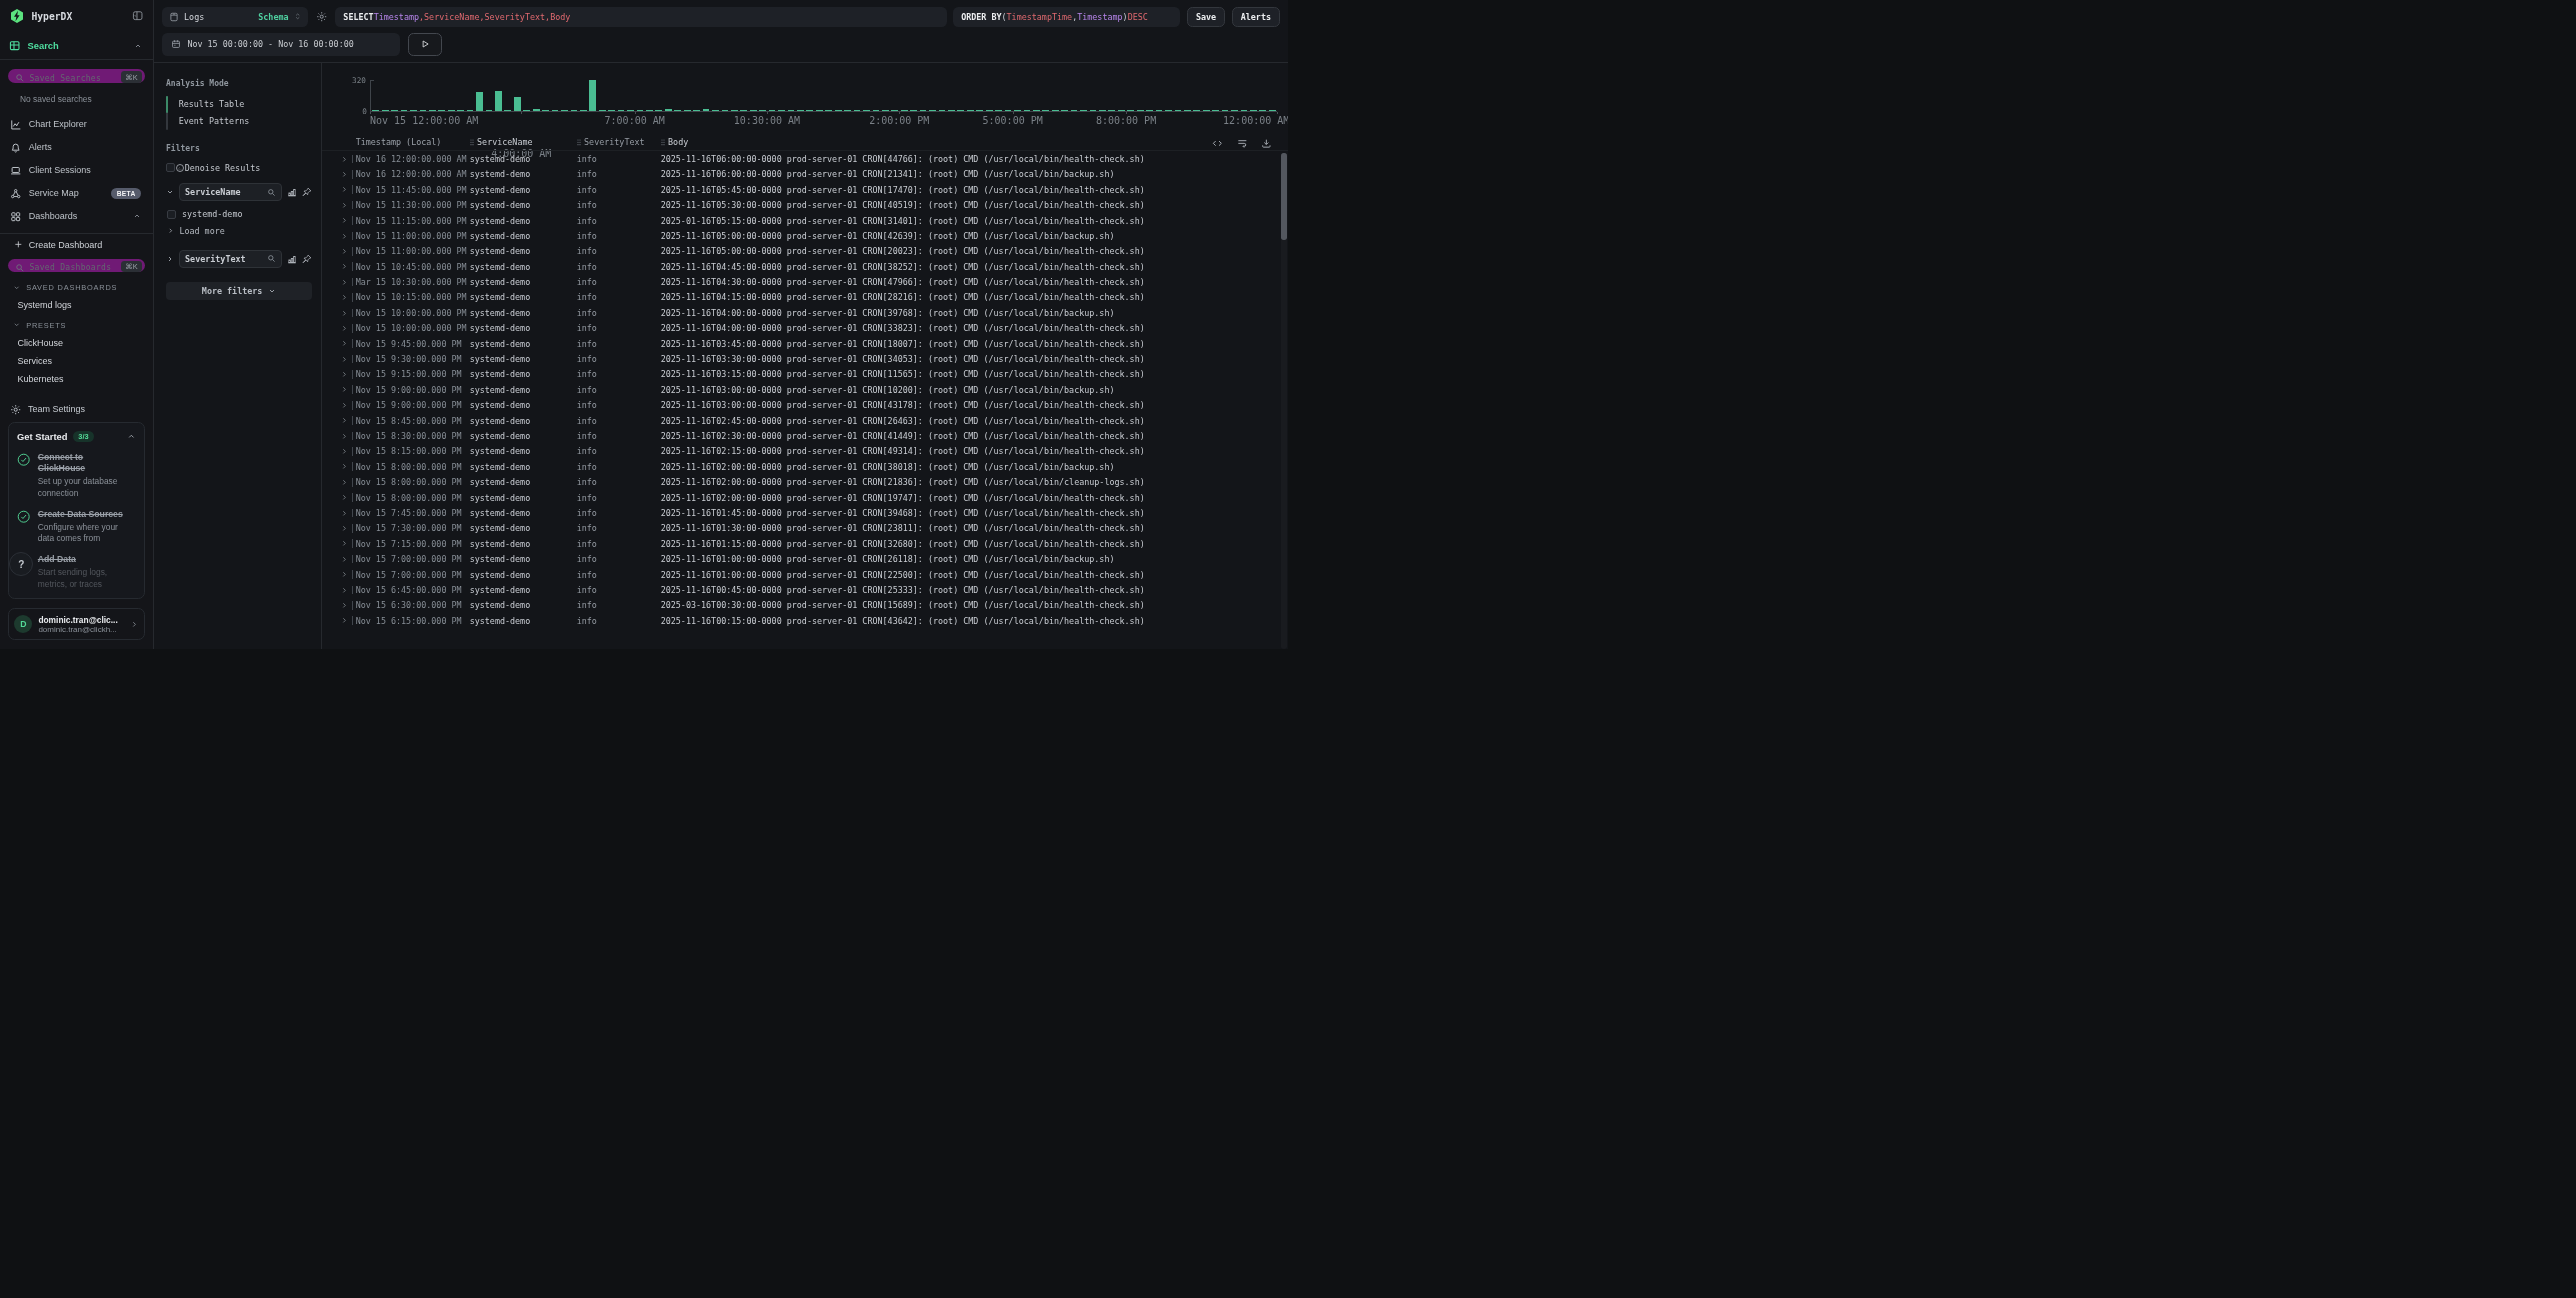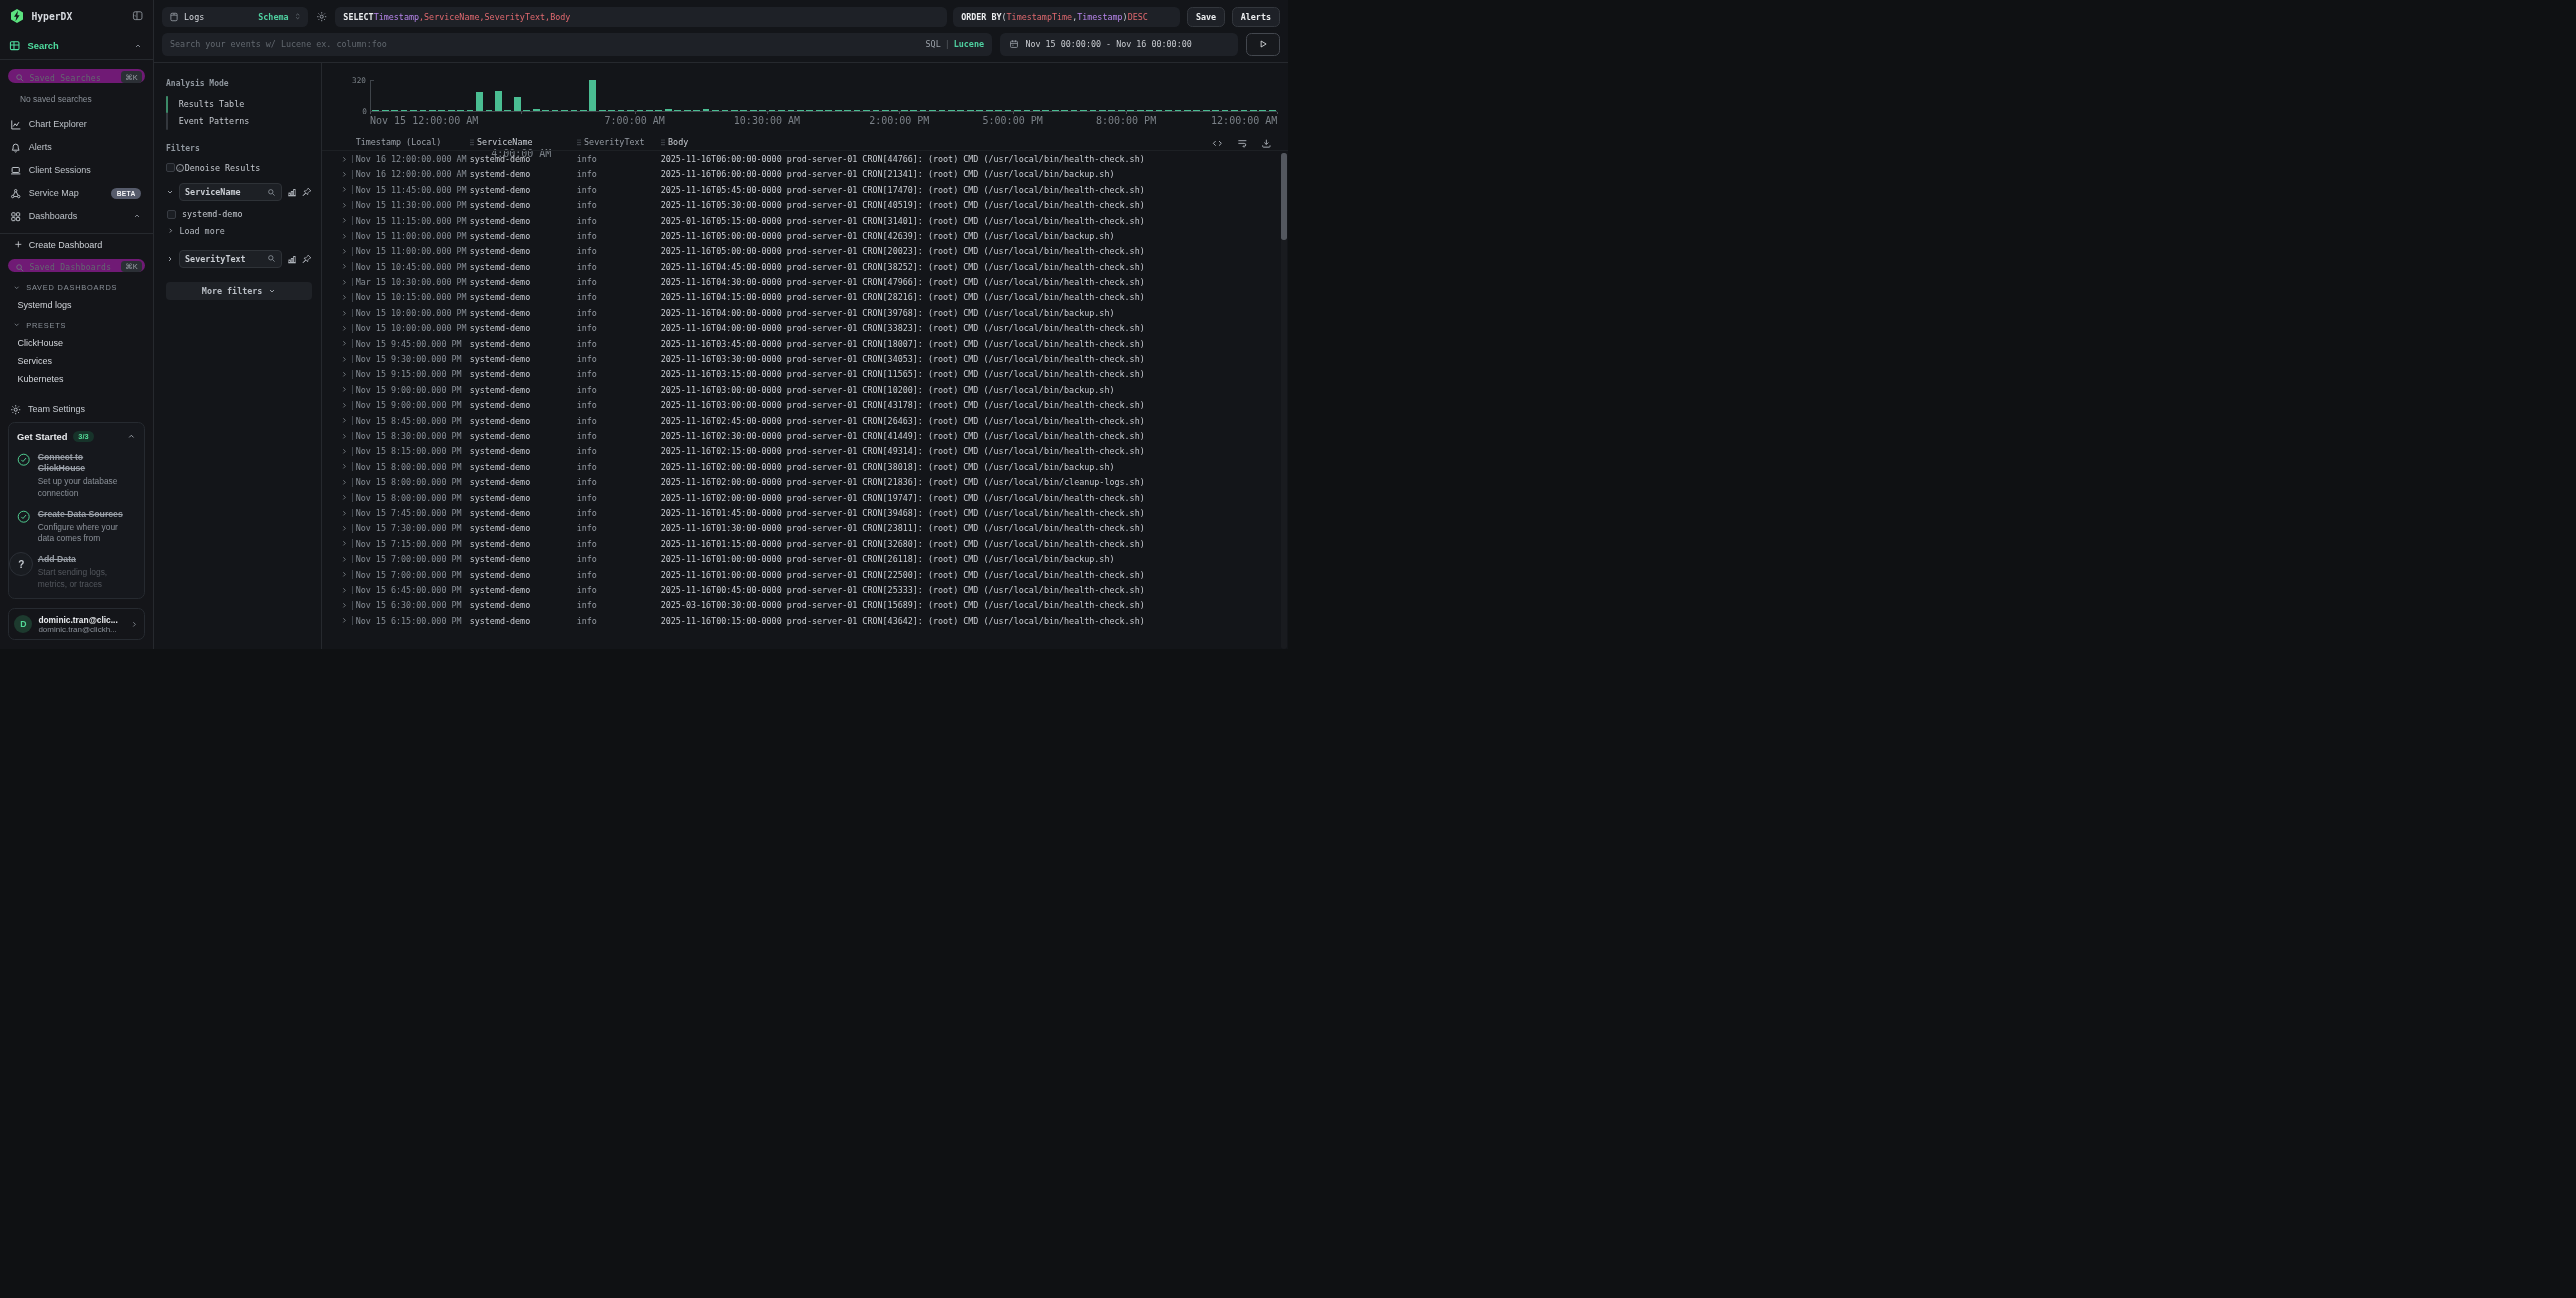--- a/index.html
+++ b/index.html
@@ -116,21 +116,21 @@
   .plot::before { content:""; position:absolute; left:0; top:0; width:3.4px; height:0.7px; background:#3f444a; }
   .ylab { position:absolute; font-family:"DejaVu Sans Mono",monospace; font-size:7.7px; color:#7a8087; }
   .ylab.top { left:-27px; top:-4px; width:22px; text-align:right; }
   .ylab.zero { left:-10.7px; bottom:-4.7px; width:6.7px; text-align:right; }
   .bars { position:absolute; inset:0; display:flex; align-items:flex-end; }
   .bar-cell { flex:1; display:flex; justify-content:center; align-items:flex-end; height:100%; }
   .bar { width:72%; background:#4abd92; }
   .xticks { position:relative; height:13.4px; }
   .xtick { position:absolute; top:2.7px; font-family:"DejaVu Sans Mono",monospace; font-size:10px; color:#7a8087; white-space:nowrap; transform:translateX(-50%); }
   .xtick.first { transform:none; }
-  .xtick.last { transform:translateX(-100%); }
+  .xtick.last { transform:translateX(-100%);margin-left:12px; }
   .tickmark { position:absolute; top:-0.7px; width:0.7px; height:2.7px; background:#4a4e54; }
 
   .table-area { flex:1; margin-top:8px; position:relative; min-height:0; font-family:"DejaVu Sans Mono",monospace; }
   .thead { display:flex; align-items:center; height:17.5px; color:#9aa0a8; font-size:8.4px; border-bottom:0.7px solid #1d2024; }
   .trow { display:flex; align-items:center; height:15.4px; font-size:8.4px; white-space:nowrap; cursor:pointer; }
   .col-pad { flex:0 0 19px; }
   .col-chev { flex:0 0 8px; color:#8a9097; display:flex; align-items:center; }
   .col-bar { flex:0 0 6.7px; display:flex; justify-content:center; }
   .sevbar { width:1.3px; height:8.7px; background:#41464d; }
   .col-ts { flex:0 0 114px; color:#878e96; overflow:hidden; }
@@ -428,26 +428,20 @@
             <span class="tok-plain">, </span>
             <span class="tok-purple">Timestamp</span>
             <span class="tok-plain">) </span>
             <span class="tok-red">DESC</span>
           </div>
         <button class="btn">Save</button>
         <button class="btn">Alerts</button>
       </div>
 
       <div class="tb-row2">
-        <div class="box search-box">
-          <input placeholder="Search your events w/ Lucene ex. column:foo" style="">
-          <span class="lang-toggle">
-            <span>SQL</span><span class="sep">|</span><span class="active">Lucene</span>
-          </span>
-        </div>
         <div class="box date-box">
           <span>
               <svg width="10" height="10" viewBox="0 0 16 16" fill="none" stroke="currentColor" stroke-width="1.3">
                 <rect x="2.5" y="3.5" width="11" height="10" rx="1.5"></rect>
                 <path d="M5.5 2v3M10.5 2v3M2.5 7h11"></path>
                 <path d="M5.5 10h1.5" stroke-width="1.6"></path>
               </svg>
             </span>
           <span class="date-text">Nov 15 00:00:00 - Nov 16 00:00:00</span>
         </div>

